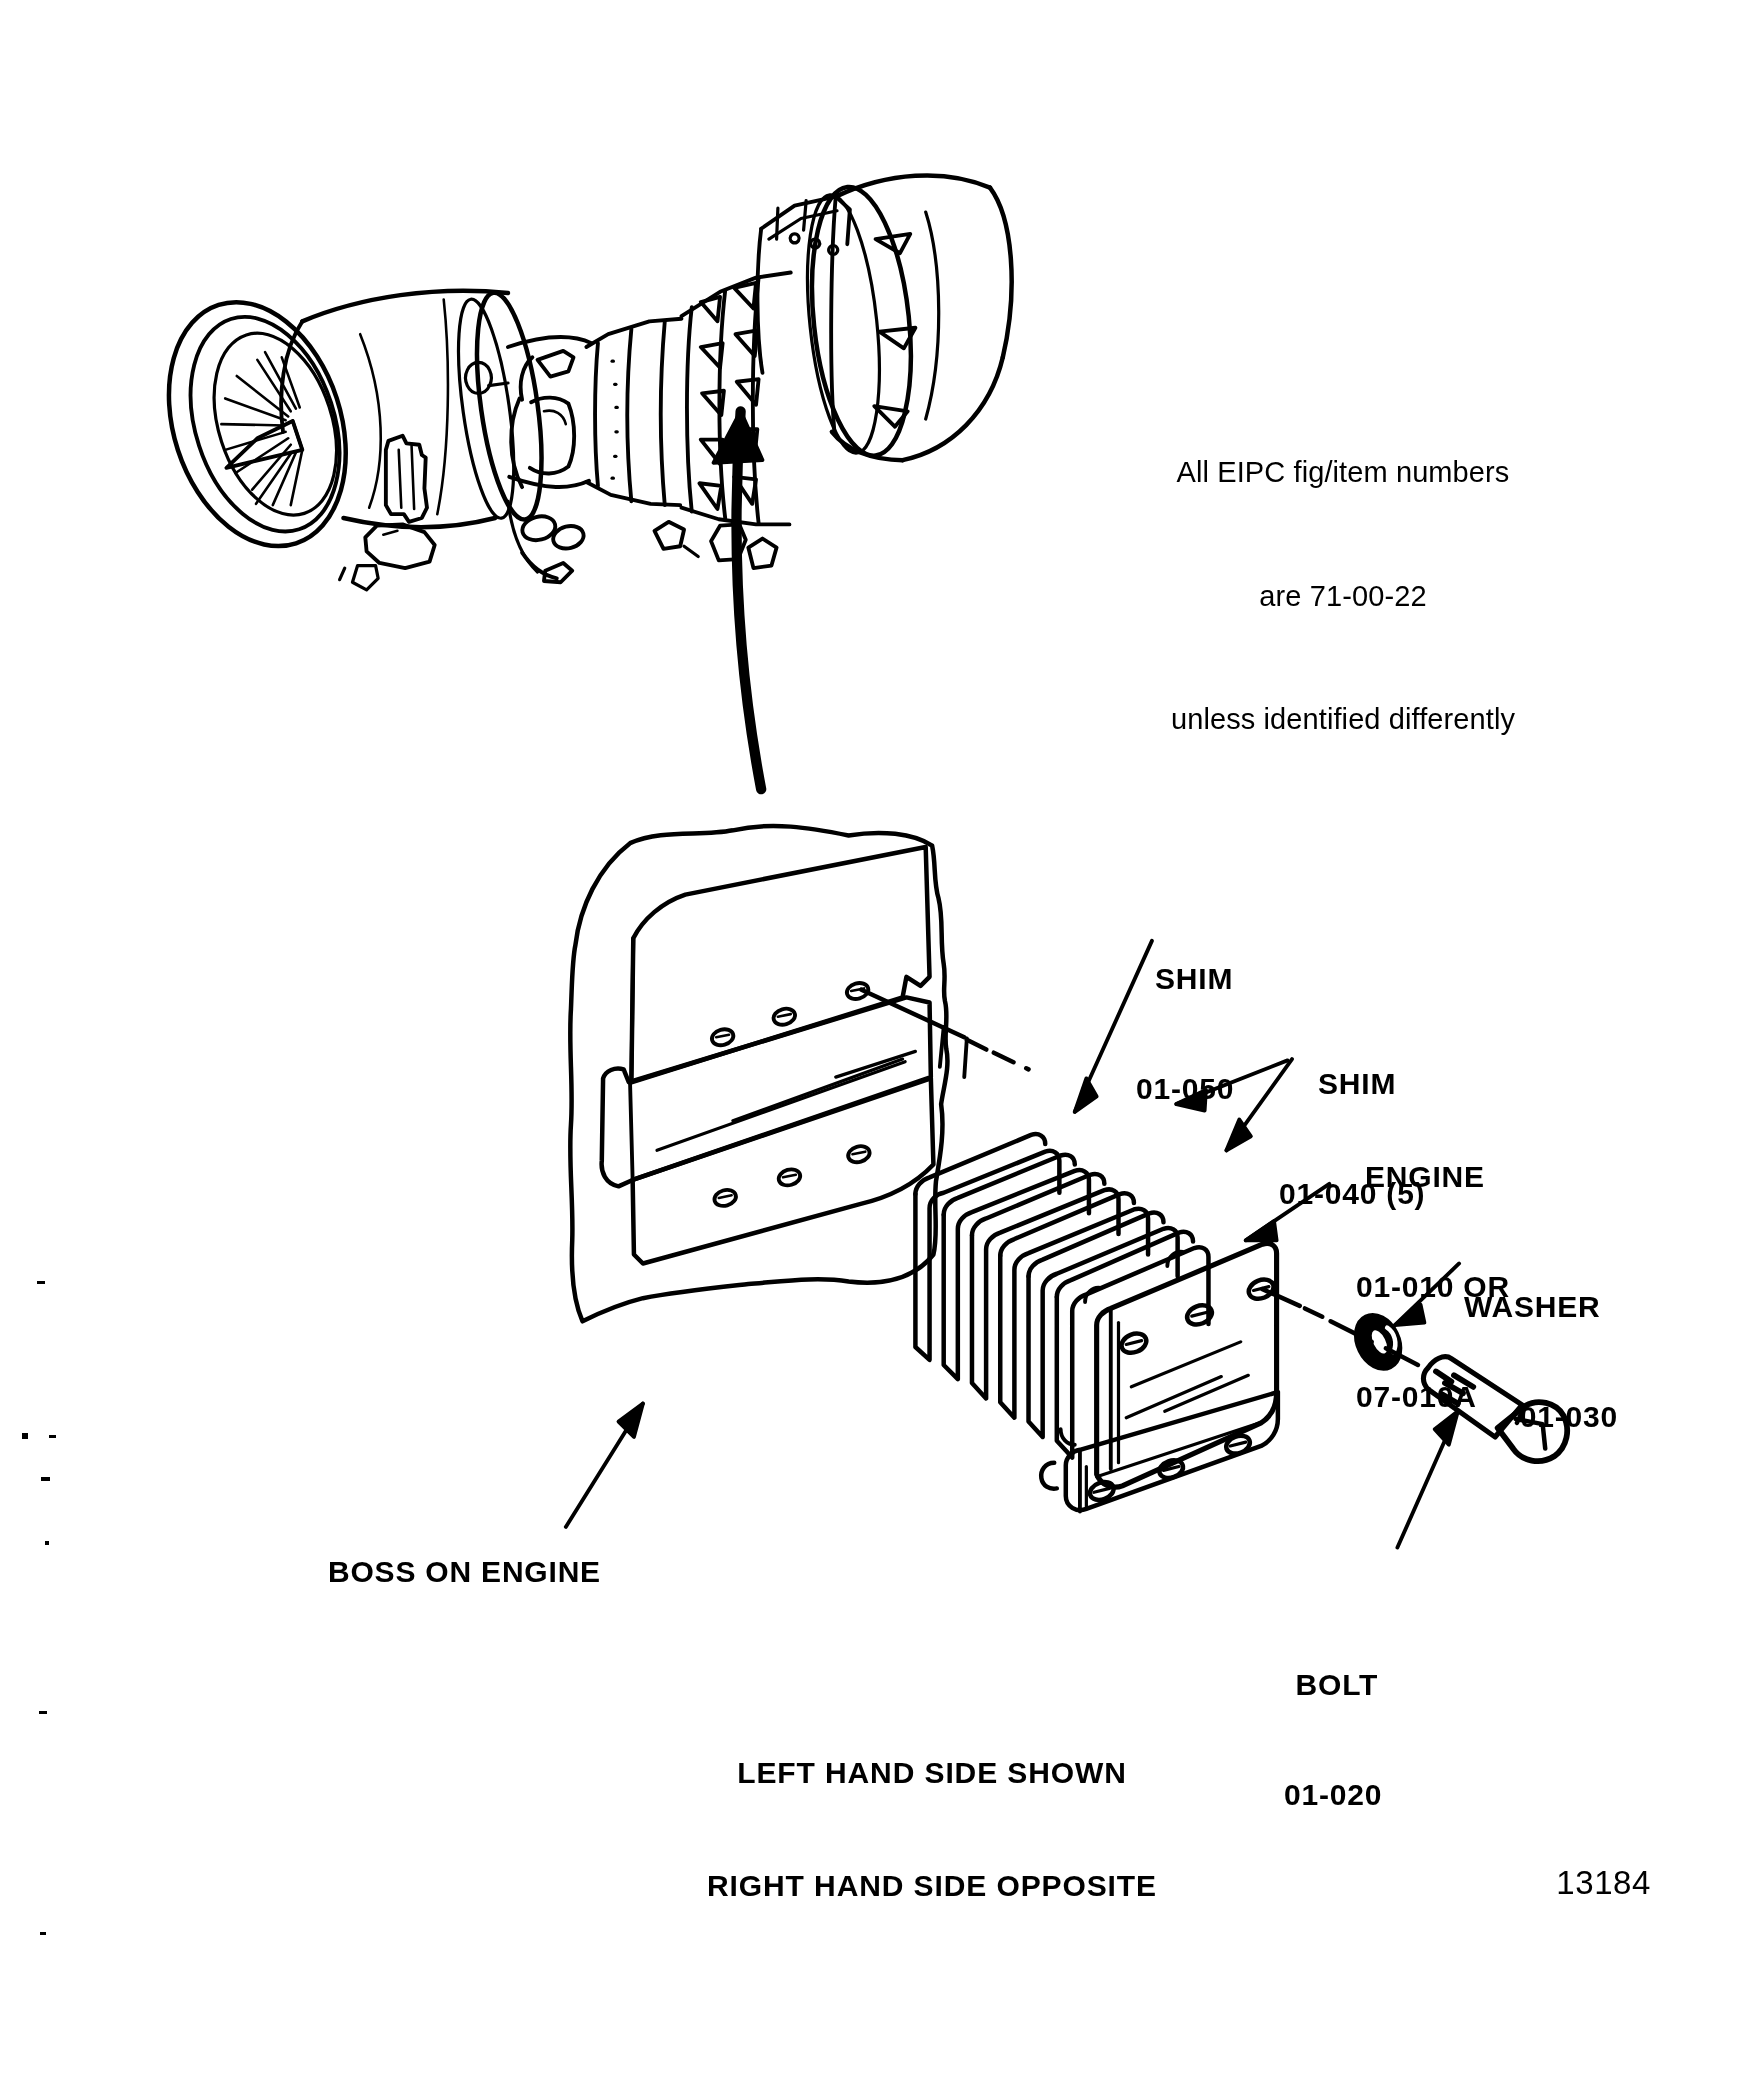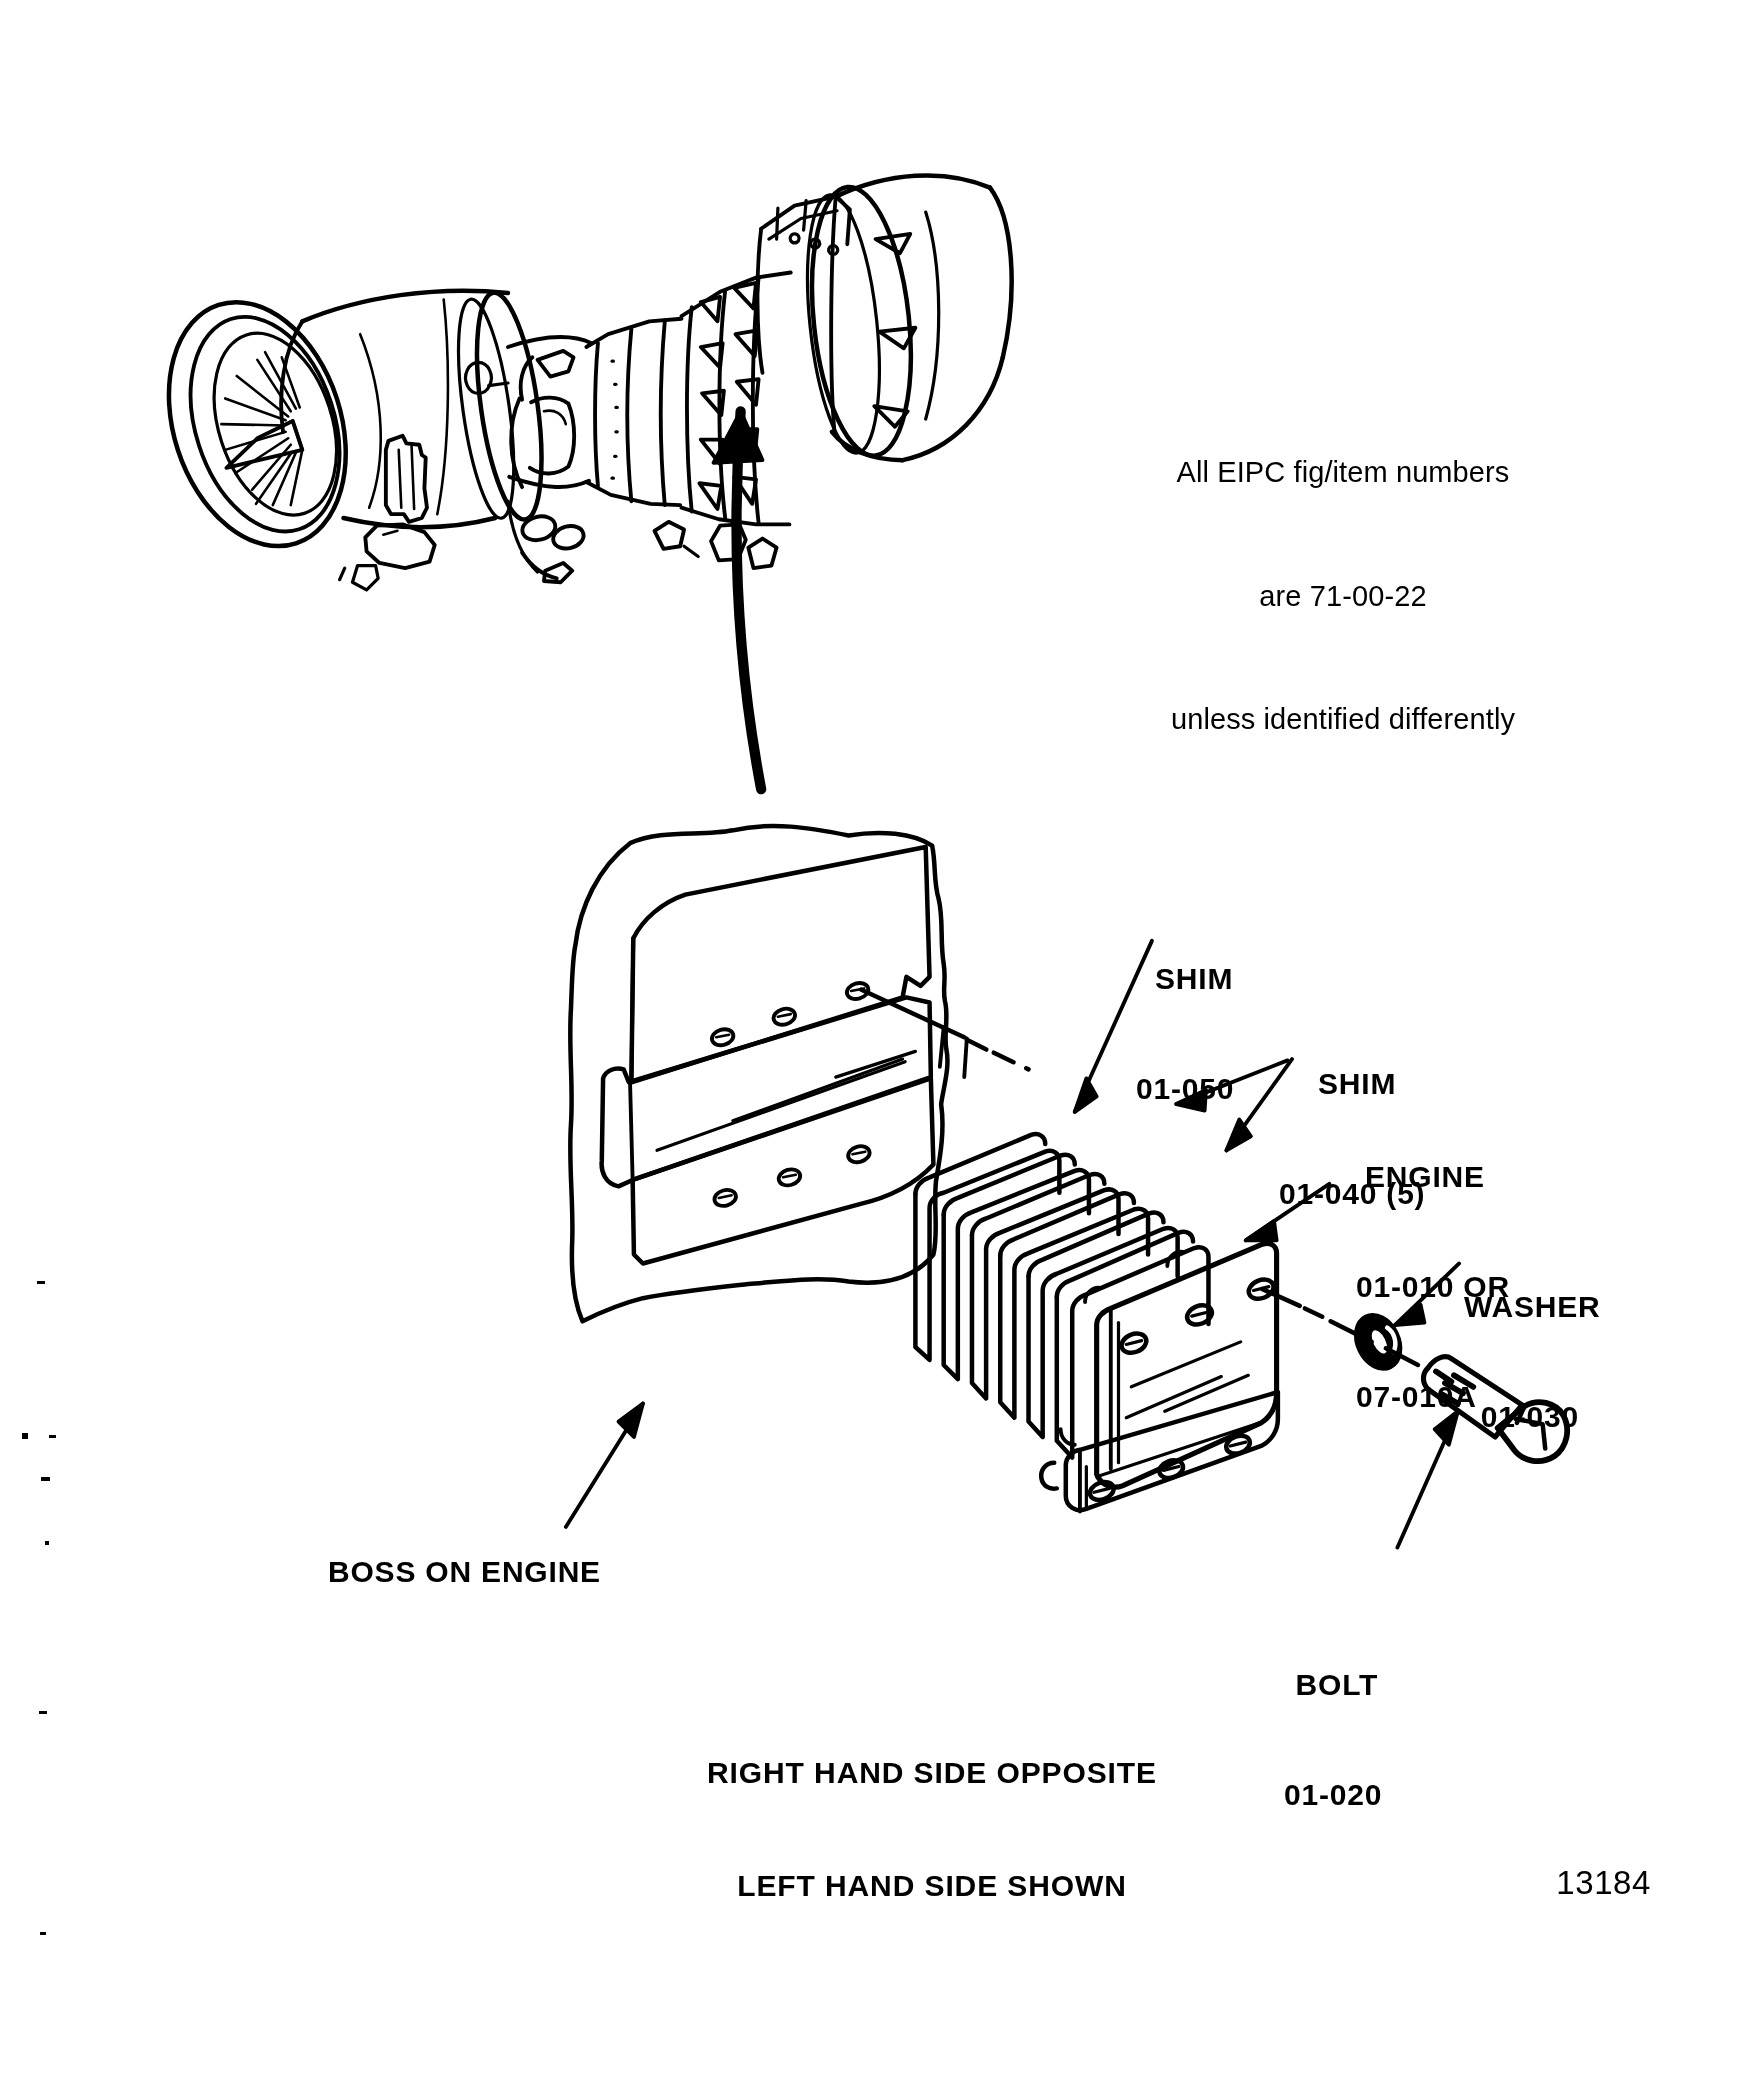--- a/index.html
+++ b/index.html
@@ -466,33 +466,33 @@
   </div>
 
   <div class="lbl cap" style="left:1356px;top:1086px;width:231px;">
     <div style="padding-left:9px;">ENGINE</div>
     <div>01-010 OR</div>
     <div>07-010A</div>
   </div>
 
   <div class="lbl cap" style="left:1464px;top:1216px;width:193px;">
     <div>WASHER</div>
-    <div style="padding-left:16.7px;">01-030</div>
+    <div style="padding-left:16.7px;text-align:center;">01-030</div>
   </div>
 
   <div class="lbl cap" style="left:1284px;top:1554px;width:161px;">
     <div style="padding-left:11.6px;margin-top:40px;">BOLT</div>
     <div>01-020</div>
   </div>
 
   <div class="lbl cap" style="left:328px;top:1554px;width:309px;">BOSS ON ENGINE</div>
 
   <div class="lbl cap ctr" style="left:662px;top:1678px;width:540px;letter-spacing:0.9px;line-height:1.26;">
+    <div>LEFT HAND SIDE SHOWN</div>
     <div>RIGHT HAND SIDE OPPOSITE</div>
-    <div>LEFT HAND SIDE SHOWN</div>
   </div>
 
   <div class="lbl fig rt" style="left:1484px;top:1863px;width:167px;">13184</div>
 
   <div class="speck" style="left:37px;top:1281px;width:8.4px;height:2.6px;"></div>
   <div class="speck" style="left:22px;top:1433px;width:5.8px;height:5.8px;"></div>
   <div class="speck" style="left:49px;top:1435px;width:7px;height:2.6px;"></div>
   <div class="speck" style="left:41px;top:1477px;width:9px;height:3.9px;"></div>
   <div class="speck" style="left:45px;top:1541px;width:3.9px;height:3.9px;"></div>
   <div class="speck" style="left:39px;top:1711px;width:7.7px;height:3.2px;"></div>

